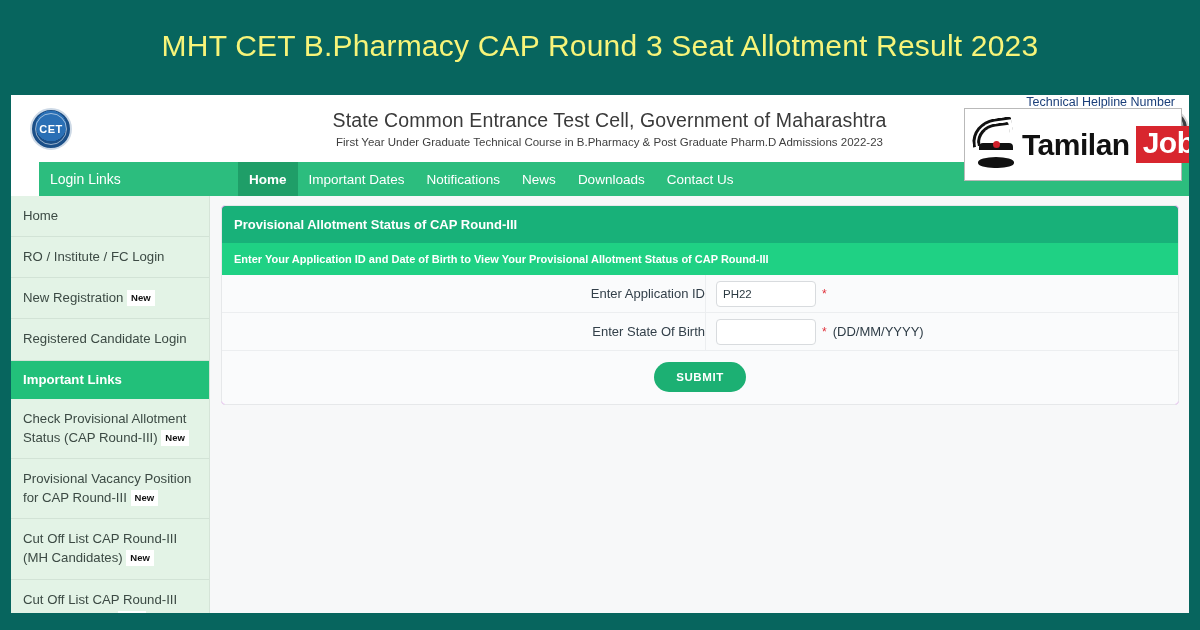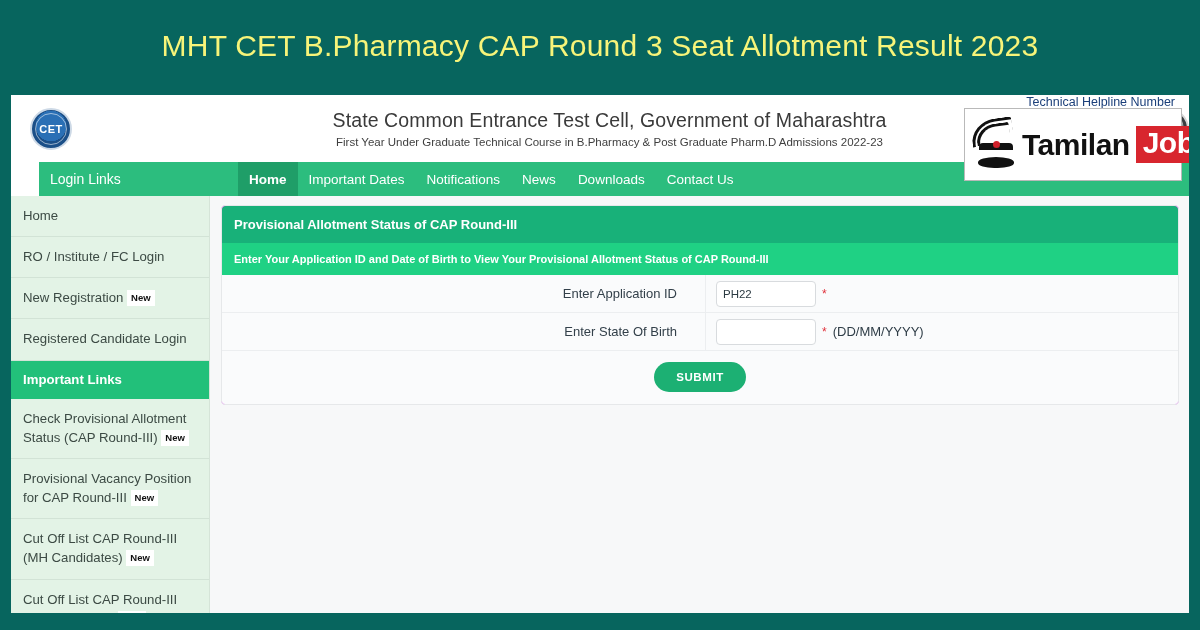--- a/index.html
+++ b/index.html
@@ -217,21 +217,21 @@
   }
   .form-row {
     display: flex; align-items: center;
     min-height: 38px;
     border-bottom: 1px solid #eceef0;
     background: #fafbfc;
   }
   .form-label {
     width: 484px; flex: 0 0 auto;
     text-align: right;
-    padding-right: 28px;
+    padding-right: 0;
     font-size: 13px;
     color: #33404a;
     border-right: 1px solid #eceef0;
     align-self: stretch;
     display: flex; align-items: center; justify-content: flex-end;
   }
   .form-field {
     flex: 1 1 auto;
     display: flex; align-items: center;
     padding-left: 10px;

